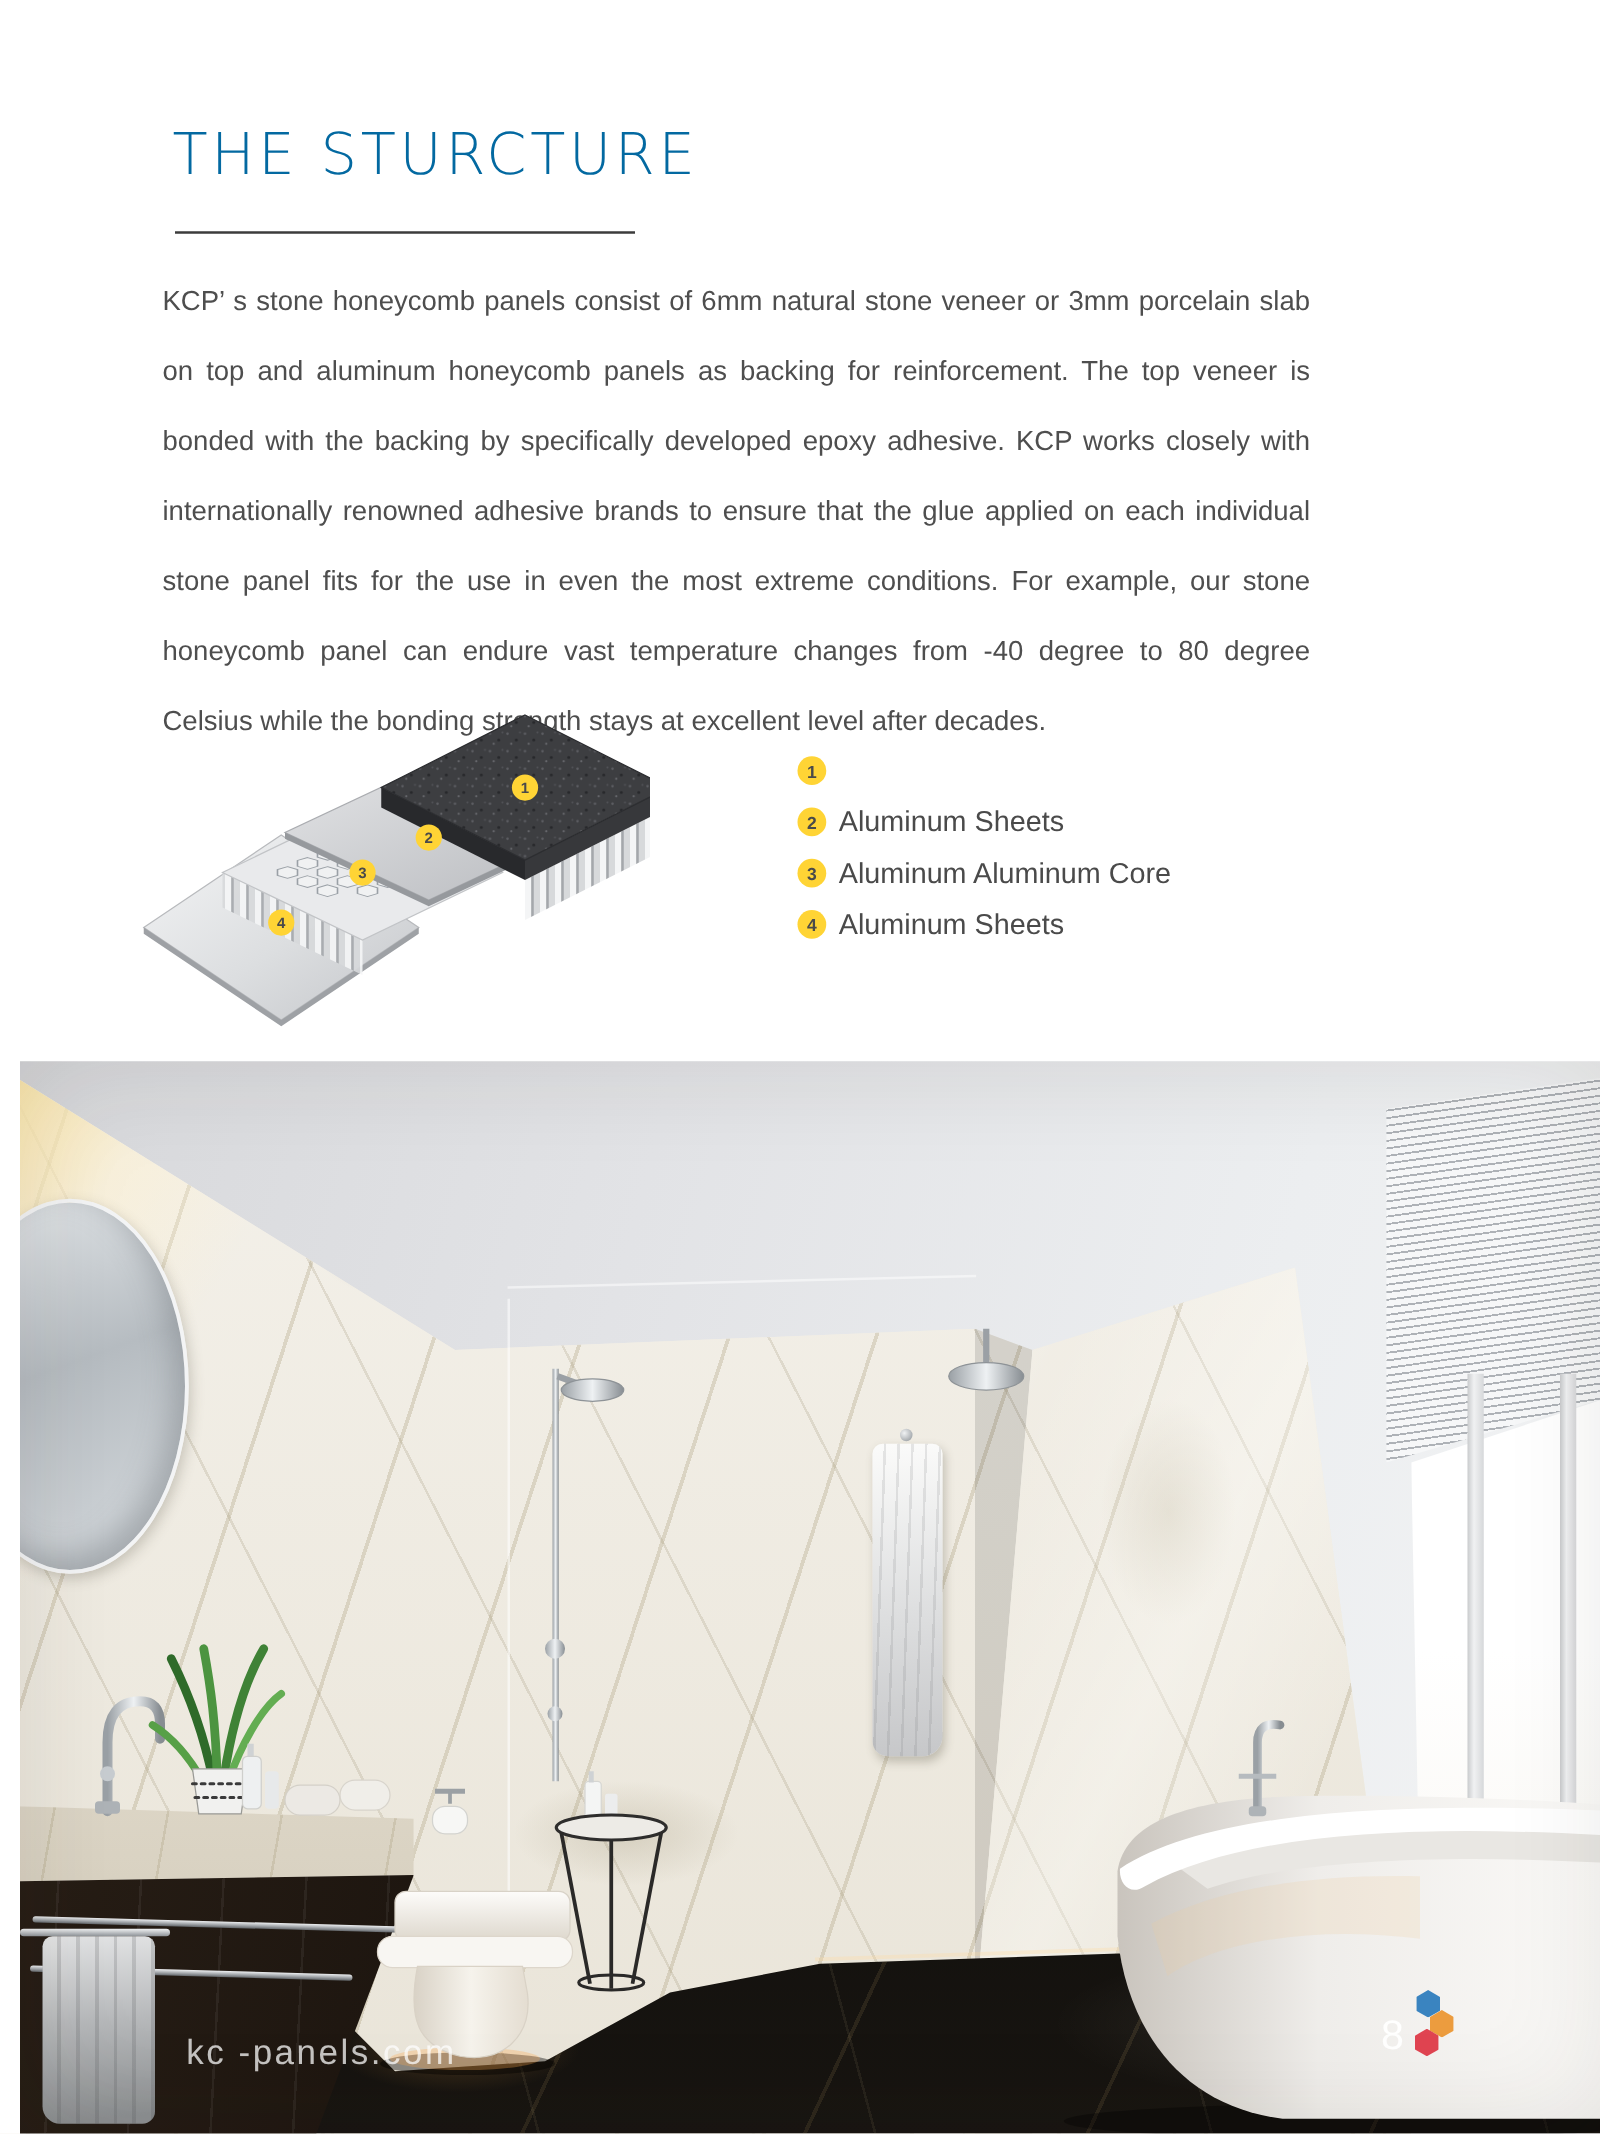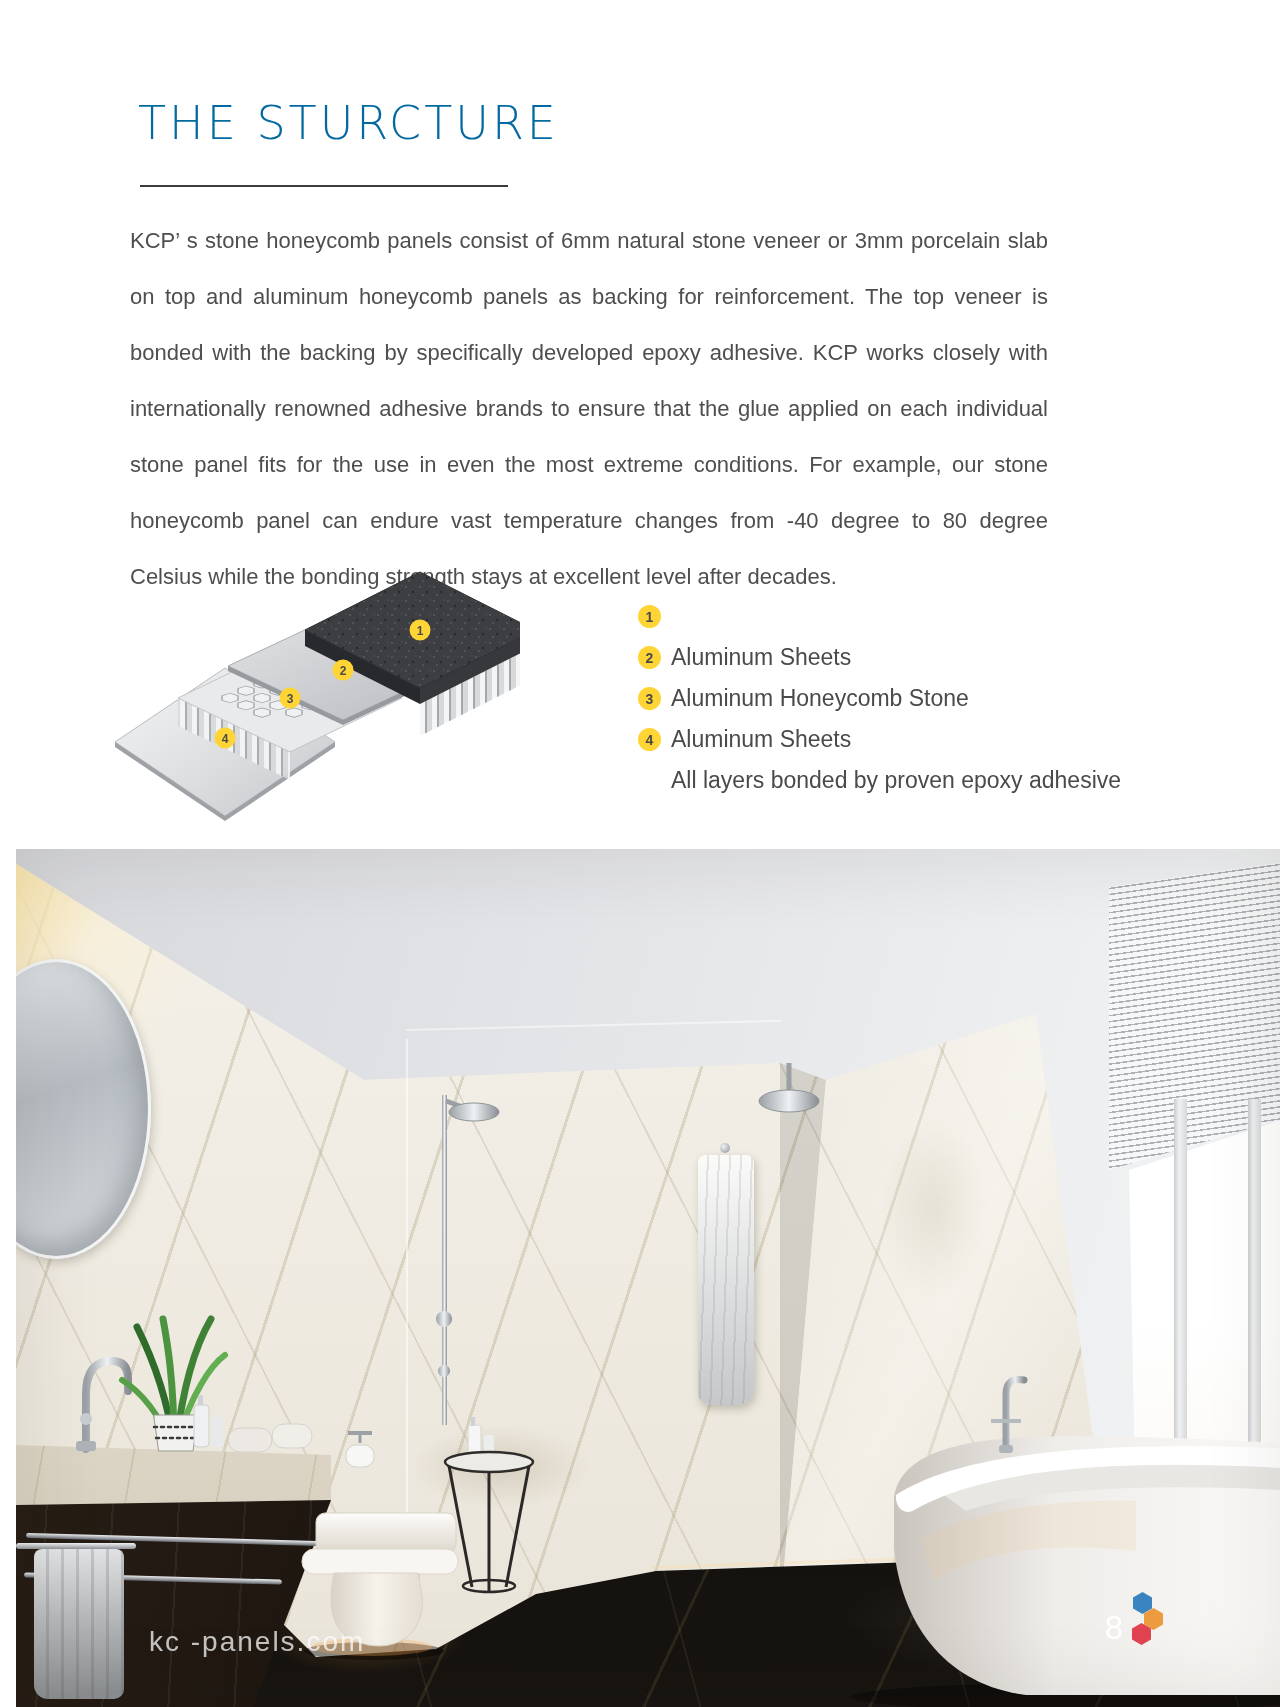--- a/index.html
+++ b/index.html
@@ -202,28 +202,25 @@
 <div class="legend">
   <div class="legend-row">
     <span class="legend-badge">1</span>
   </div>
   <div class="legend-row">
     <span class="legend-badge">2</span>
     <span class="legend-label">Aluminum Sheets</span>
   </div>
   <div class="legend-row">
     <span class="legend-badge">3</span>
-    <span class="legend-label">Aluminum Honeycomb Stone</span>
+    <span class="legend-label">Aluminum Aluminum Core</span>
   </div>
   <div class="legend-row">
     <span class="legend-badge">4</span>
     <span class="legend-label">Aluminum Sheets</span>
-  </div>
-  <div class="legend-note">
-    <span class="legend-label">All layers bonded by proven epoxy adhesive</span>
   </div>
 </div>
 
 <div class="photo">
   <div class="wall-left marble">
       <div class="lightwash"></div>
     </div>
   <div class="wall-center marble">
       <div class="cove"></div>
     </div>

